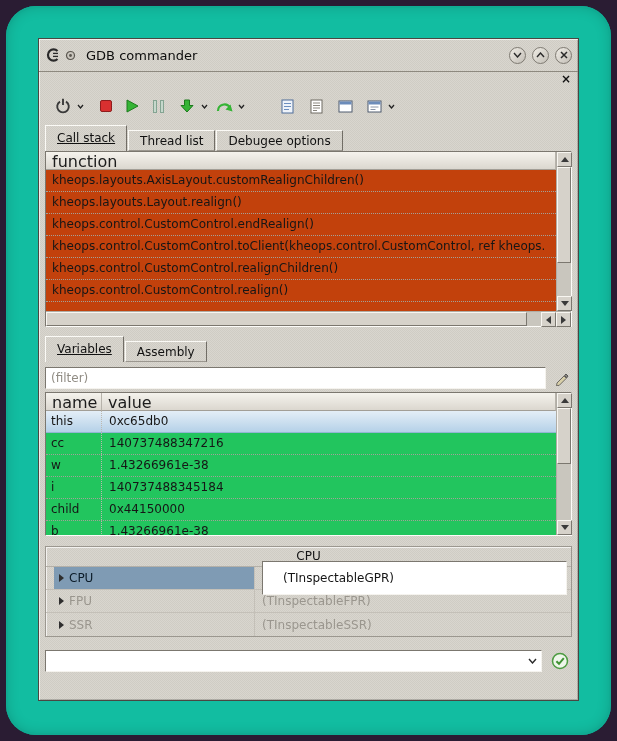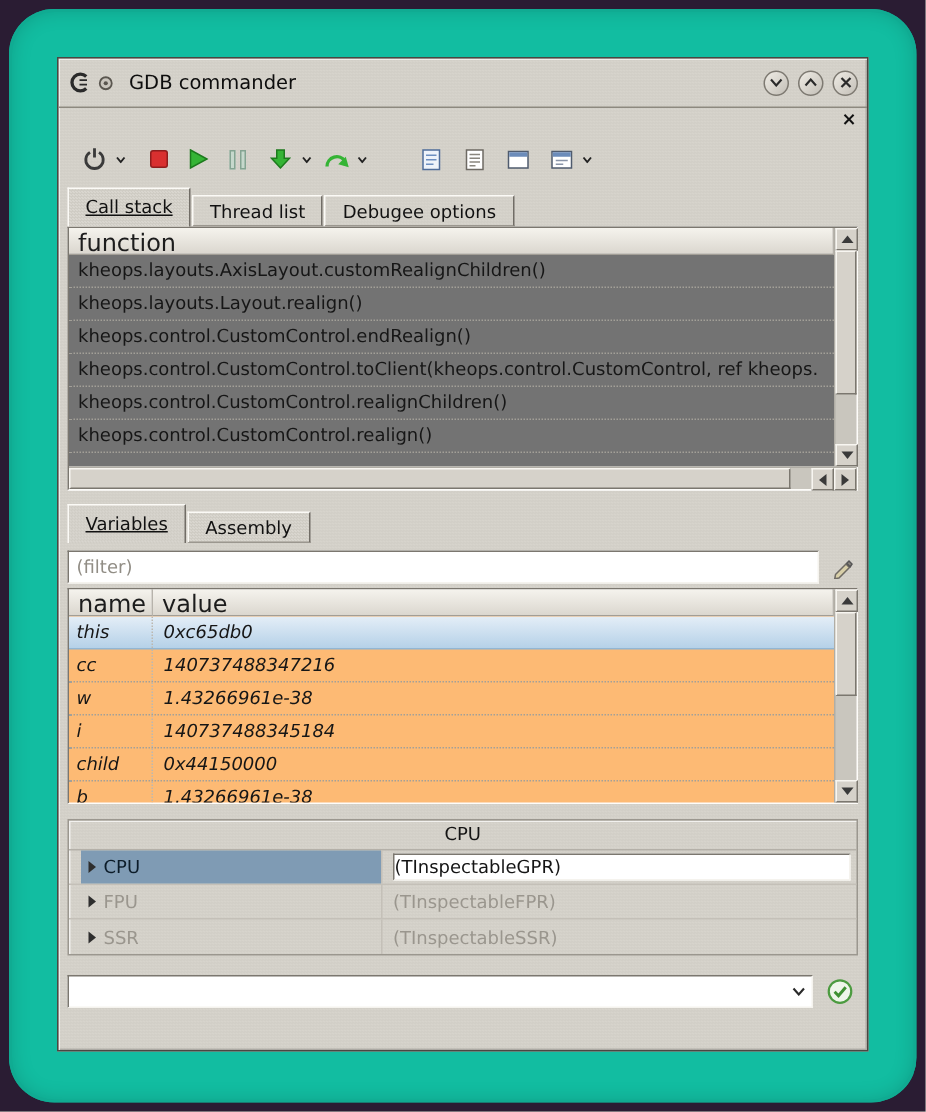--- a/index.html
+++ b/index.html
@@ -83,21 +83,21 @@
     display: grid; grid-template-columns: 1fr 15px; grid-template-rows: 18px 1fr 15px;
     position: relative; z-index: 1;
   }
   .col-header {
     background: linear-gradient(#f5f3ed, #dbd7cf);
     border-bottom: 1px solid #a29e96; border-right: 1px solid #b7b3ab;
     font-size: 16px; color: #1c1c1c; padding: 1px 0 0 6px;
     display: flex; align-items: center;
   }
   .cs-header { grid-column: 1; grid-row: 1; }
-  .cs-rows { grid-column: 1; grid-row: 2; overflow: hidden; background: #737373; }
+  .cs-rows { grid-column: 1; grid-row: 2; overflow: hidden; background: #c2410c; }
   .list-row {
     height: 22px; line-height: 21px; padding-left: 6px; font-size: 12px;
     color: #161616; white-space: nowrap; overflow: hidden;
     border-bottom: 1px dotted #a3a098;
   }
   
   .vscroll {
     display: flex; flex-direction: column;
     background: #c9c6be; border-left: 1px solid #b0ada5; width: 15px;
   }
@@ -131,43 +131,43 @@
   .filter-btn { width: 22px; height: 22px; margin-left: 4px; background: transparent; border: none;
     display: flex; align-items: center; justify-content: center; padding: 0; }
   
   .var-frame {
     margin: 0 6px; height: 144px;
     display: grid; grid-template-columns: 1fr 15px; grid-template-rows: 18px 1fr;
   }
   .var-header { grid-column: 1; grid-row: 1; display: flex; justify-content: center; }
   .vh-name { width: 56px; }
   .vh-value { flex: 1; }
-  .var-rows { grid-column: 1; grid-row: 2; overflow: hidden; background: #fdba74; font-style: italic; }
+  .var-rows { grid-column: 1; grid-row: 2; overflow: hidden; background: #22c55e; }
   .var-vscroll { grid-column: 2; grid-row: 1 / 3; }
   .var-row { display: flex; height: 22px; border-bottom: 1px dotted #a3a098; font-size: 12px; line-height: 21px; color: #161616; }
   .vr-name { width: 56px; padding-left: 5px; border-right: 1px dotted #bcb8b0; overflow: hidden; }
   .vr-value { flex: 1; padding-left: 7px; white-space: nowrap; overflow: hidden; }
   .var-row.selected { background: linear-gradient(#e4eef7, #b5d1e8); border-bottom: 1px solid #92b6d3; }
   
   .cpu-box { margin: 10px 6px 0; border: 1px solid #9b978f; box-shadow: inset 1px 1px 0 rgba(255,255,255,.7); }
   .cpu-title { height: 19px; text-align: center; font-size: 12px; color: #141414; padding-top: 2px; }
   .cpu-rows { border-top: 1px solid #b4b0a8; }
   .cpu-row { display: flex; align-items: stretch; height: 23px; border-bottom: 1px solid #c4c0b8; font-size: 12px; padding-left: 8px; }
   .cpu-row:last-child { border-bottom: none; }
   .cpu-name-cell { width: 200px; display: flex; align-items: center; }
   .cpu-expander { width: 15px; display: flex; align-items: center; justify-content: center; background: none; border: none; padding: 0; }
   .tri-exp { border-top: 4px solid transparent; border-bottom: 4px solid transparent; border-left: 5px solid #2e2e2e; width: 0; height: 0; display: block; }
   .cpu-name { color: #141414; }
   .cpu-row.selected .cpu-name-cell { background: #7f9bb4; }
   .cpu-row.selected .cpu-name { color: #0c1c29; }
   .cpu-value-cell { flex: 1; display: flex; align-items: center; border-left: 1px solid #c4c0b8; padding: 0 4px 0 7px; color: #141414; }
   .cpu-editbox {
-    flex: 1; height: 18px; background: #fff;
+    flex: 1; height: 34px; background: #fff;
     border: 1px solid; border-color: #7b776f #f5f3ee #f5f3ee #7b776f;
-    font-size: 12px; line-height: 16px; padding-left: 0; color: #141414;
+    font-size: 12px; line-height: 16px; padding-left: 20px; color: #141414;
     display: flex; align-items: center;
   }
   .cpu-row.disabled .cpu-name, .cpu-row.disabled .cpu-value-cell { color: #9a968e; }
   
   .cmd-row { margin: 13px 6px 0; display: flex; align-items: center; }
   .combo {
     flex: 1; height: 22px; background: #fff; display: flex;
     border: 1px solid; border-color: #7b776f #f5f3ee #f5f3ee #7b776f;
   }
   .combo-input { flex: 1; border: none; outline: none; background: transparent; font: 12px "DejaVu Sans", sans-serif; padding-left: 5px; }

